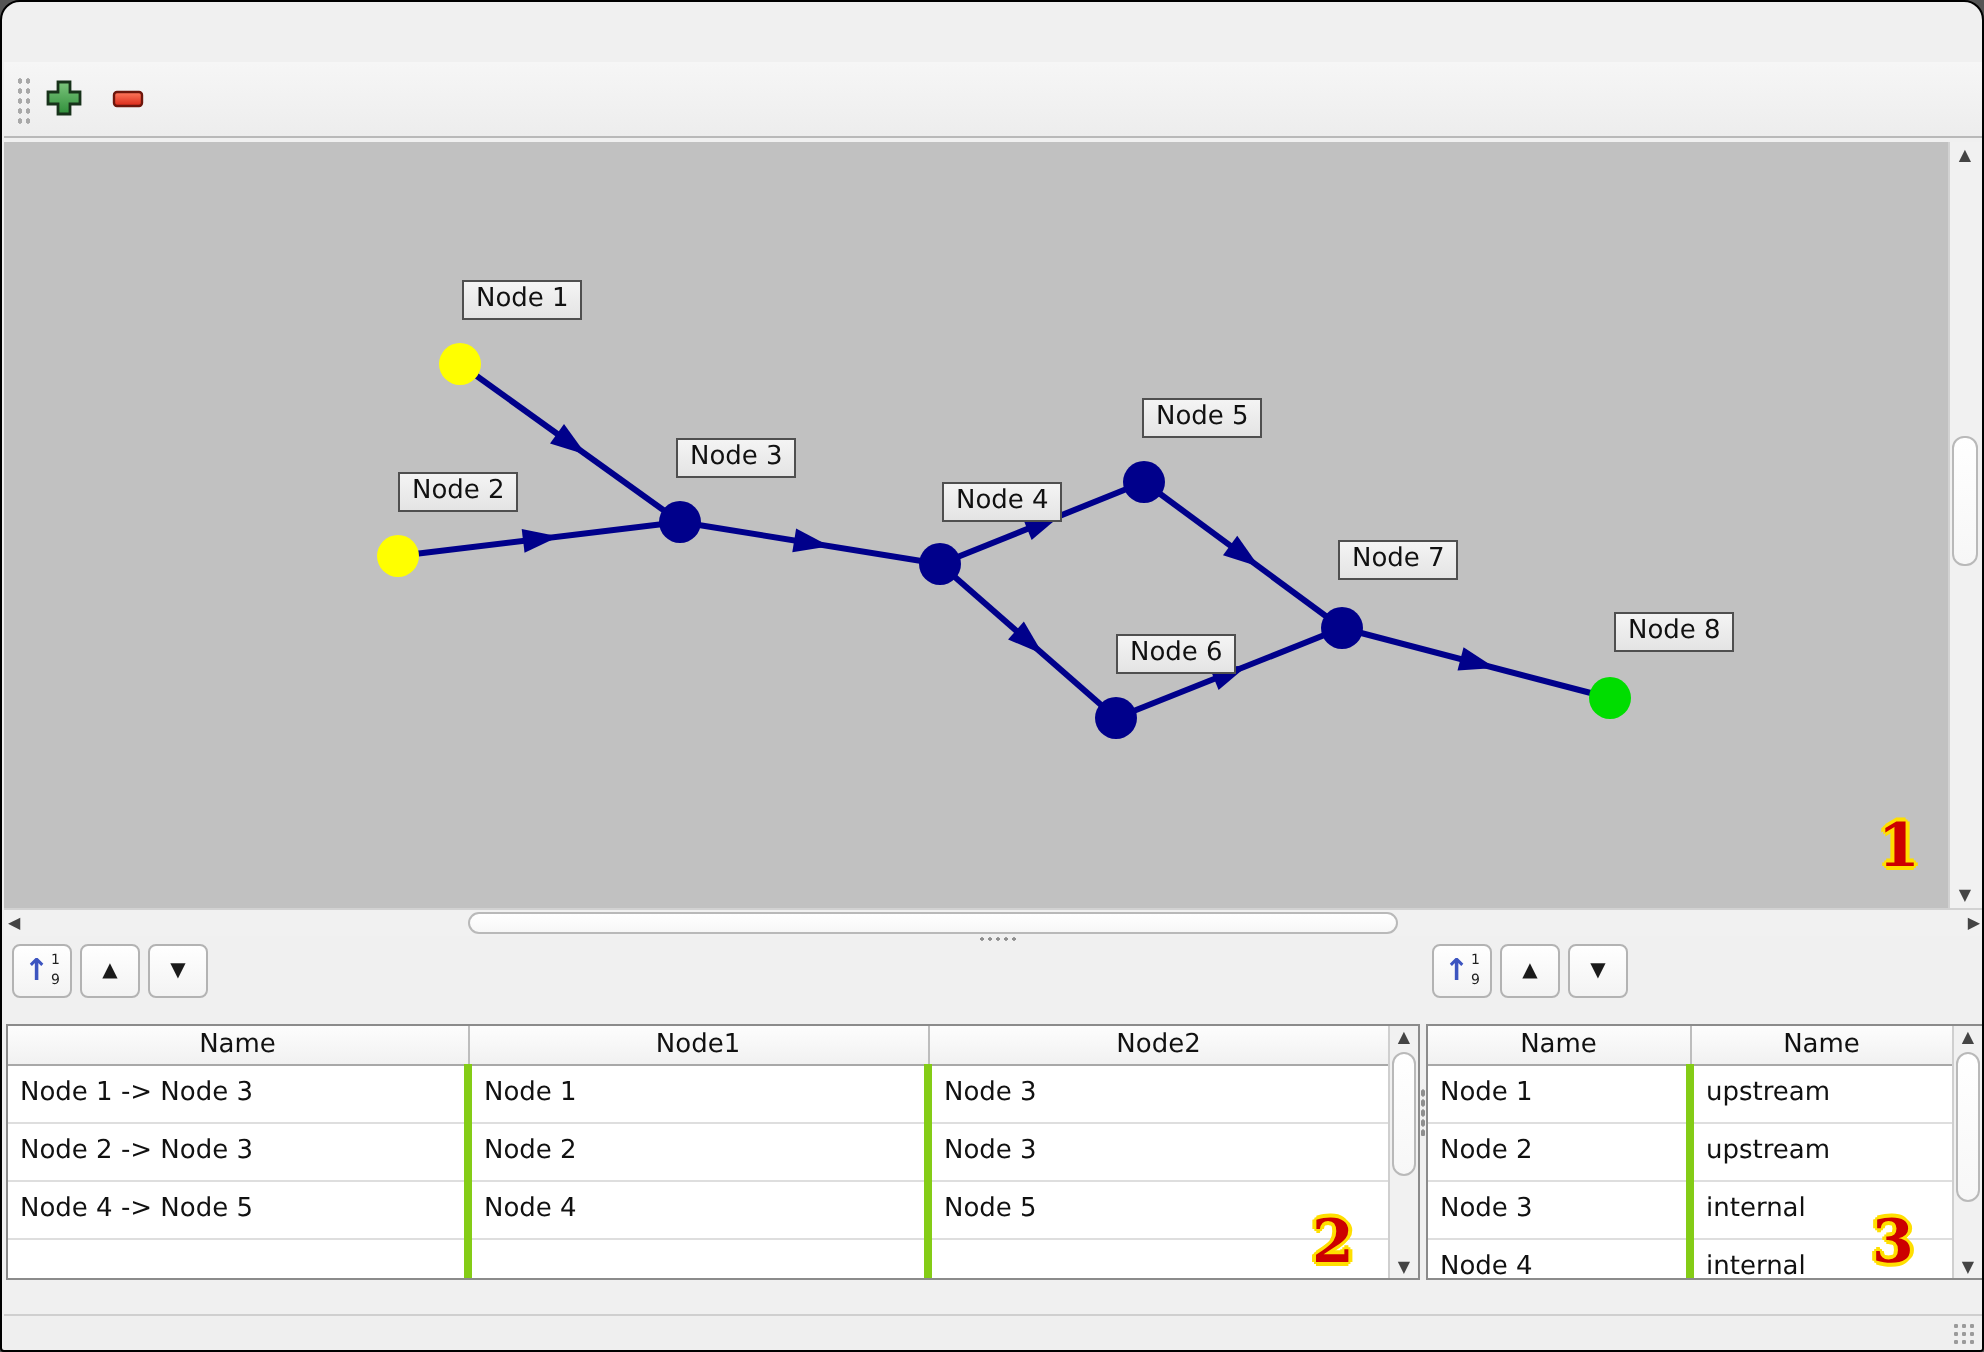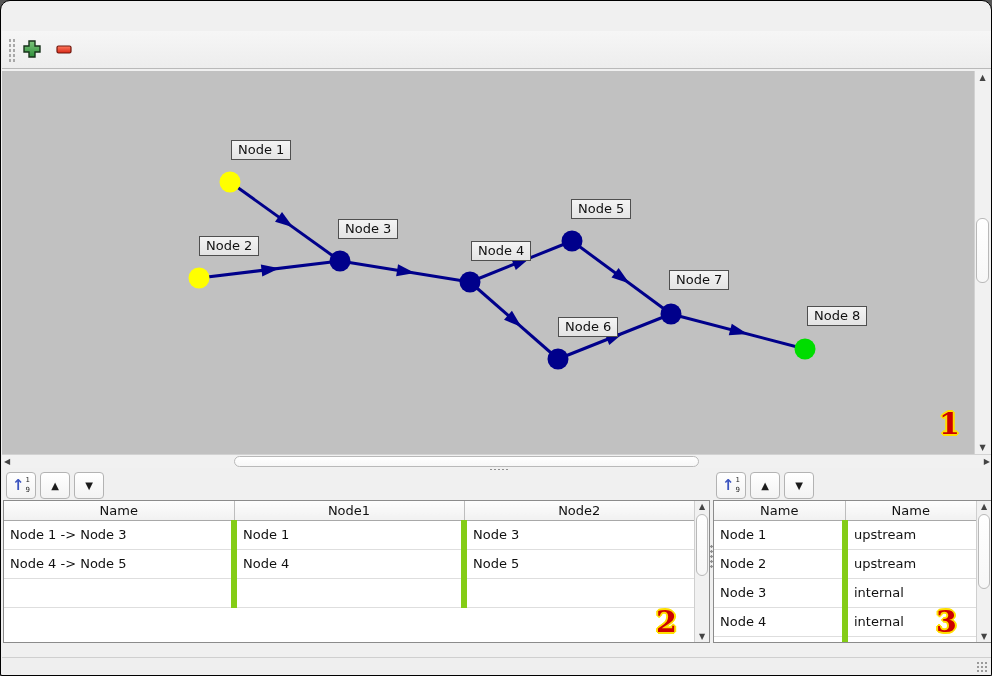--- a/index.html
+++ b/index.html
@@ -62,30 +62,30 @@
   .btn-group.right { left:714px; }
   .sq-btn { width:30px; height:27px; background:linear-gradient(#ffffff,#f3f3f3);
             border:1px solid #b3b3b3; border-radius:4px; display:flex; align-items:center;
             justify-content:center; cursor:pointer; font-size:10px; color:#1a1a1a; }
   .sort-ico { display:flex; align-items:center; line-height:1; }
   .sort-ico .arr { color:#3d55c0; font-size:15px; font-weight:bold; }
   .sort-ico .digits { display:flex; flex-direction:column; font-size:7px; color:#222;
                       margin-left:1px; line-height:1.4; }
 
   
-  .tablebox { position:absolute; top:32px; height:143px; background:#fff;
+  .tablebox { position:absolute; top:44px; height:128px; background:#fff;
               border:1px solid #8b8b8b; display:flex; overflow:hidden;justify-content:space-between; }
   .tablebox.links { left:1px; width:707px; }
   .tablebox.nodes { left:711px; width:279px; }
   .tbl-wrap { flex:1; overflow:hidden; }
   table { border-collapse:collapse; table-layout:fixed; width:100%; font-size:13px; color:#111; }
   th { height:19px; font-weight:normal; background:linear-gradient(#fdfdfd,#f1f1f1);
        border-bottom:1px solid #a8a8a8; border-right:1px solid #bdbdbd; font-size:13px; }
   th:last-child { border-right:none; }
-  td { height:29px; border-right:6px solid #84cc16; border-bottom:1px solid #dedede;
+  td { height:29px; border-right:4px solid #84cc16; border-bottom:1px solid #dedede;
        padding-left:6px; background:#fff; white-space:nowrap; overflow:hidden; }
   td:last-child { border-right:none; }
   .tbl-vsb { position:relative; width:15px; background:#f1f1f1; border-left:1px solid #cfcfcf; }
   .tbl-vsb .arrow.up { top:1px; left:0; width:14px; }
   .tbl-vsb .arrow.down { bottom:1px; left:0; width:14px; }
   .tbl-vsb .thumb { left:1px; top:13px; width:12px; height:62px; }
   .tbl-vsb.nodes-sb .thumb { height:75px; }
 
   
   .statusbar { position:absolute; left:1px; top:656px; width:990px; height:19px;
@@ -223,20 +223,25 @@
                 <th>Node2</th>
               </tr>
             </thead>
             <tbody>
               <tr>
                 <td>Node 1 -&gt; Node 3</td>
                 <td>Node 1</td>
                 <td>Node 3</td>
               </tr>
               <tr>
+                <td>Node 2 -&gt; Node 3</td>
+                <td>Node 2</td>
+                <td>Node 3</td>
+              </tr>
+              <tr>
                 <td>Node 4 -&gt; Node 5</td>
                 <td>Node 4</td>
                 <td>Node 5</td>
               </tr>
               <tr>
                 <td></td>
                 <td></td>
                 <td></td>
               </tr>
             </tbody>

